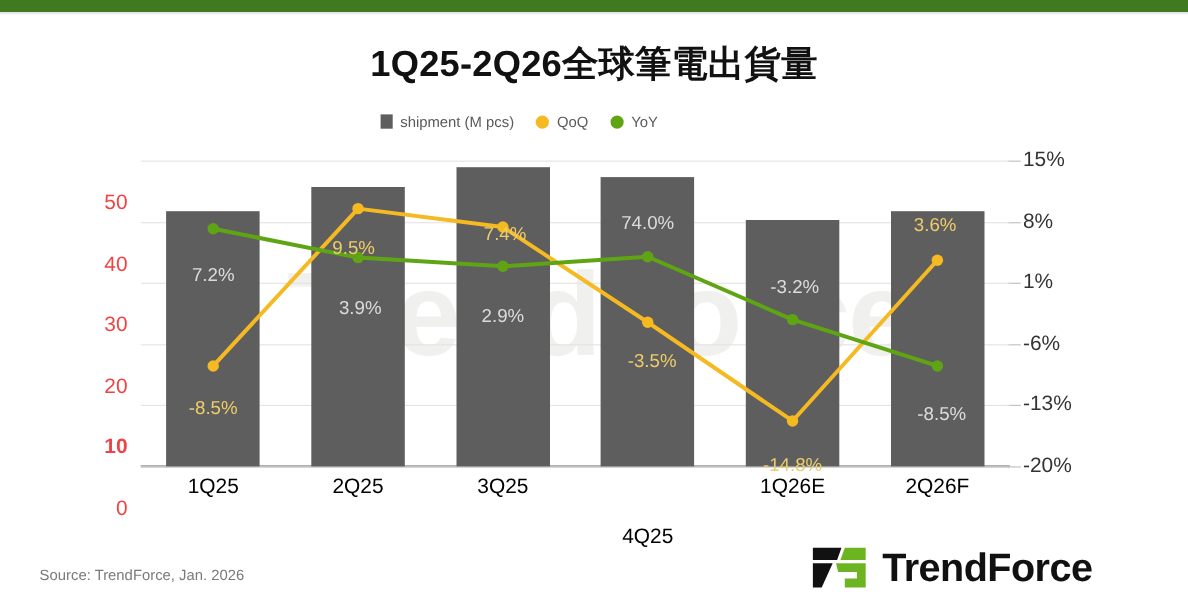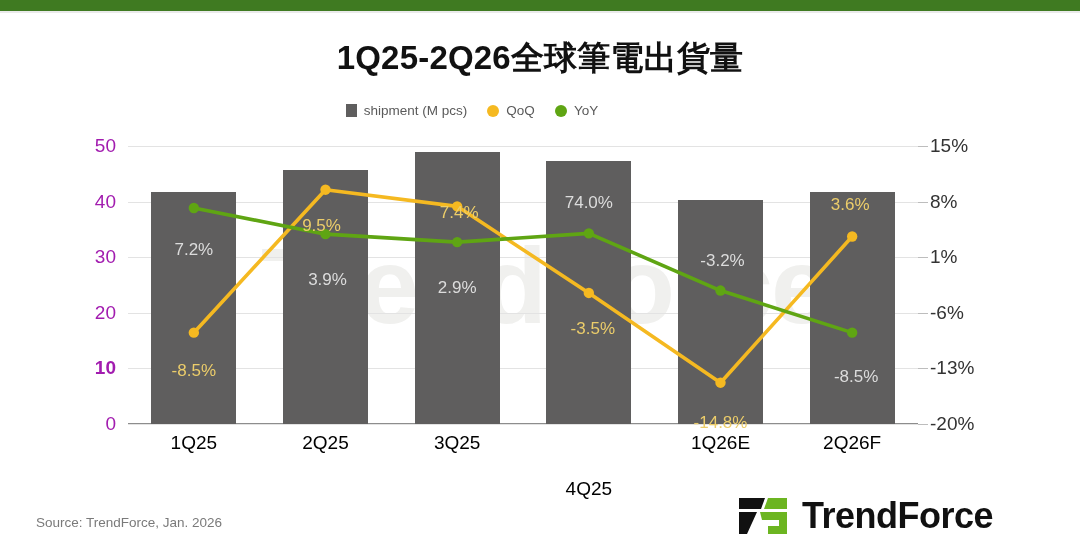--- a/index.html
+++ b/index.html
@@ -29,21 +29,21 @@
   }
   .legend-item{display:flex;align-items:center;gap:7px;}
   .lg-swatch-bar{width:11px;height:13px;background:#5f5e5e;display:inline-block;}
   .lg-swatch-dot{width:12px;height:12px;border-radius:50%;display:inline-block;}
 
   
   .plot{position:absolute;left:128px;top:146px;width:790px;height:278px;}
   .gridline{position:absolute;left:0;width:790px;height:1px;background:#e3e3e3;}
   .baseline{position:absolute;left:0;width:790px;height:2px;background:#8d8d8d;bottom:-1px;}
   .axis-left{position:absolute;left:64px;top:146px;width:52px;height:278px;}
-  .axis-left span{position:absolute;right:0;width:52px;text-align:right;font-size:19px;color:#a21caf;transform:translateY(-11px);}
+  .axis-left span{position:absolute;right:0;width:52px;text-align:right;font-size:19px;color:#ef4444;transform:translateY(-11px);margin-top:39px;}
   .axis-right{position:absolute;left:930px;top:146px;width:90px;height:278px;}
   .axis-right span{position:absolute;left:0;width:90px;text-align:left;font-size:19px;color:#333;transform:translateY(-11px);}
   .tick-mark{position:absolute;width:12px;height:1px;background:#bdbdbd;}
 
   
   .watermark{
     position:absolute;left:150px;top:200px;width:790px;height:170px;
     display:flex;align-items:center;justify-content:center;
     font-size:108px;font-weight:bold;color:#f0f0ee;letter-spacing:-2px;
     user-select:none;pointer-events:none;

